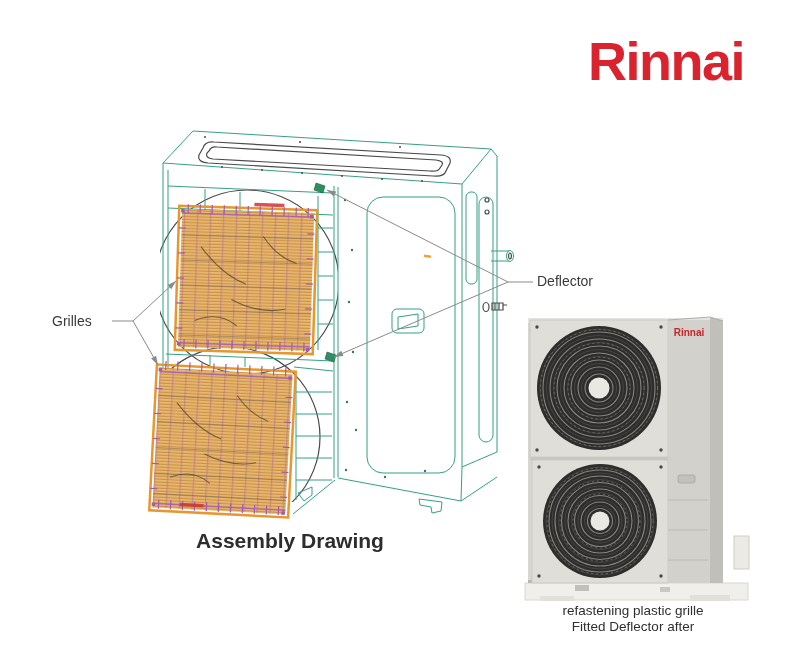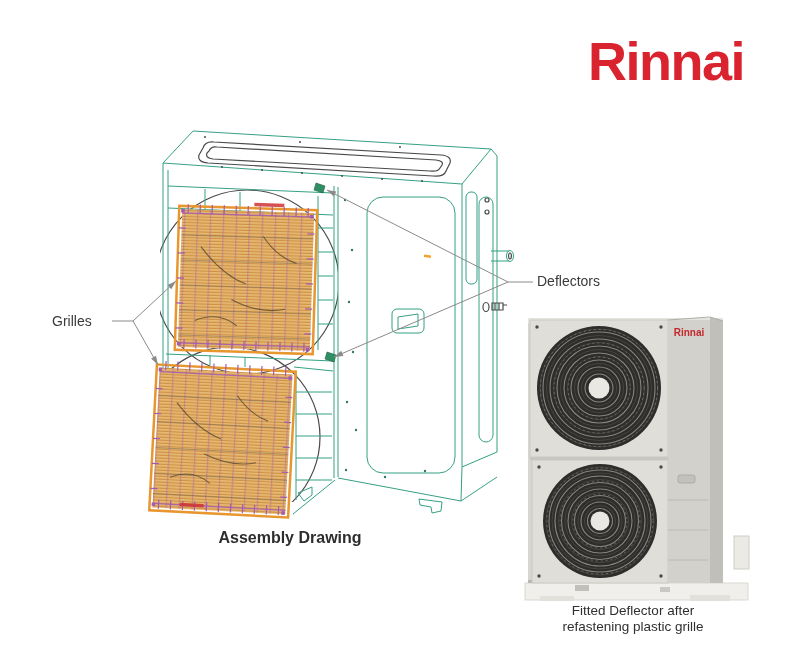--- a/index.html
+++ b/index.html
@@ -5,21 +5,21 @@
   html,body{margin:0;padding:0;background:#fff;}
   .page{position:relative;width:798px;height:645px;background:#ffffff;overflow:hidden;
         font-family:"Liberation Sans",sans-serif;color:var(--text-dark,#333);border-radius:19px;}
   .brand-logo{position:absolute;left:588px;top:34px;font-size:54px;font-weight:bold;
         letter-spacing:-1.5px;color:var(--brand-red,#d9232e);line-height:1;}
   .cad{position:absolute;left:0;top:0;width:798px;height:645px;}
   .label{position:absolute;font-size:14px;color:#3a3a3a;white-space:nowrap;}
   .label-grilles{left:52px;top:313px;}
   .label-deflectors{left:537px;top:273px;}
   .caption{position:absolute;left:140px;top:529px;width:300px;text-align:center;}
-  .caption-title{font-size:16px;font-weight:bold;color:#2d2d2d;}
+  .caption-title{font-size:21px;font-weight:bold;color:#2d2d2d;}
   .caption-sub{font-size:13.5px;color:#3a3a3a;margin-top:1px;}
   .photo{position:absolute;left:520px;top:312px;width:232px;height:292px;}
   .photo svg{width:100%;height:100%;display:block;}
   .photo-caption{position:absolute;left:513px;top:603px;width:240px;text-align:center;
         font-size:13.5px;color:#2f2f2f;line-height:1.2;}
   
   .teal{stroke:var(--cad-teal,#35a084);fill:none;stroke-width:1;}
   .dark{stroke:var(--cad-dark,#4a4a4a);fill:none;stroke-width:1.2;}
   .leader{stroke:var(--leader-gray,#8a8a8a);fill:none;stroke-width:1;}
   .leader-head{fill:var(--leader-gray,#8a8a8a);stroke:none;}
@@ -169,21 +169,21 @@
       <path class="leader" d="M112,321 H133 M133,321 L176,281 M133,321 L158,365"></path>
       <polygon class="leader-head" points="176,281 171.3,289.2 167.5,285.1"></polygon>
       <polygon class="leader-head" points="158,365 156,355.8 151.1,358.6"></polygon>
       <path class="leader" d="M533,282 H508 M508,282 L327,190 M508,282 L334,357"></path>
       <polygon class="leader-head" points="327,190 336.3,191.6 333.7,196.6"></polygon>
       <polygon class="leader-head" points="334,357 343.4,356 341.2,350.8"></polygon>
     </g>
   </svg>
 
   <div class="label label-grilles">Grilles</div>
-  <div class="label label-deflectors">Deflectors</div>
+  <div class="label label-deflectors">Deflector</div>
 
   <div class="caption">
     <div class="caption-title">Assembly Drawing</div>
   </div>
 
   <div class="photo">
     <svg viewBox="0 0 232 292">
       <g>
         <rect x="5" y="271" width="223" height="17" fill="#f0efeb" stroke="#d9d7d1" stroke-width="1"></rect>
         <rect x="55" y="273" width="14" height="6" fill="#9b9994" opacity=".55"></rect>
@@ -272,17 +272,17 @@
         <path d="M148,8 L190,5 L203,9" fill="none" stroke="#aeaca6" stroke-width="1"></path>
         <text x="169" y="24" font-size="10" font-weight="bold" text-anchor="middle" fill="#c1272d" font-family="Liberation Sans, sans-serif">Rinnai</text>
         <rect x="158" y="163" width="17" height="8" rx="2" fill="#c3c1bb" stroke="#a8a6a0" stroke-width=".8"></rect>
         <path d="M148,188 h40 M148,218 h40 M148,248 h40" stroke="#bcbab4" stroke-width="1" fill="none"></path>
         <rect x="214" y="224" width="15" height="33" fill="#eceae5" stroke="#cfcdc7" stroke-width="1"></rect>
       </g>
     </svg>
   </div>
 
   <div class="photo-caption">
+    <div>refastening plastic grille</div>
     <div>Fitted Deflector after</div>
-    <div>refastening plastic grille</div>
   </div>
 
 </div>
 
 </body></html>

